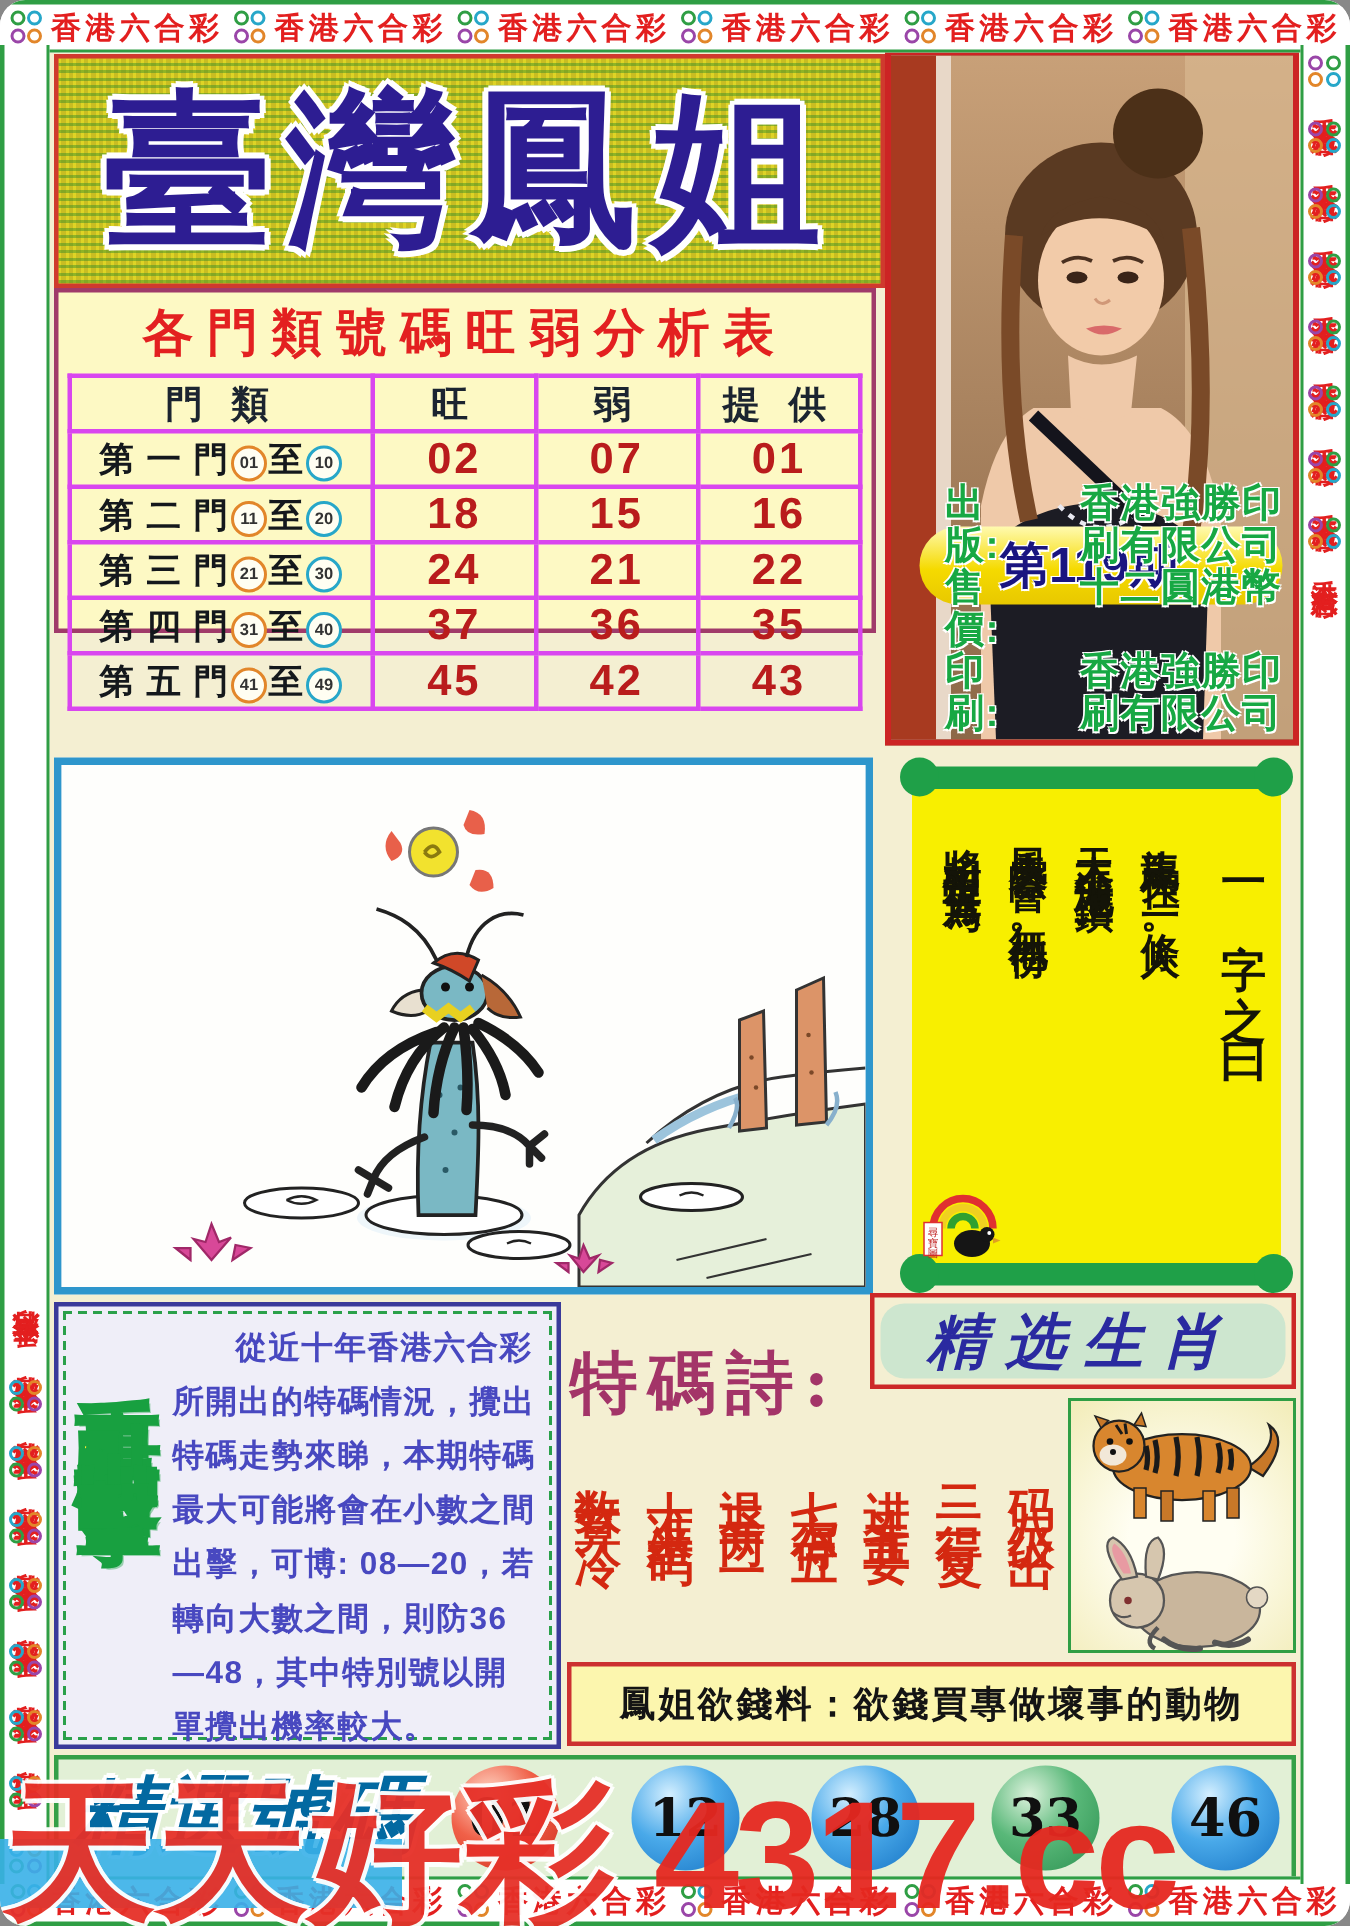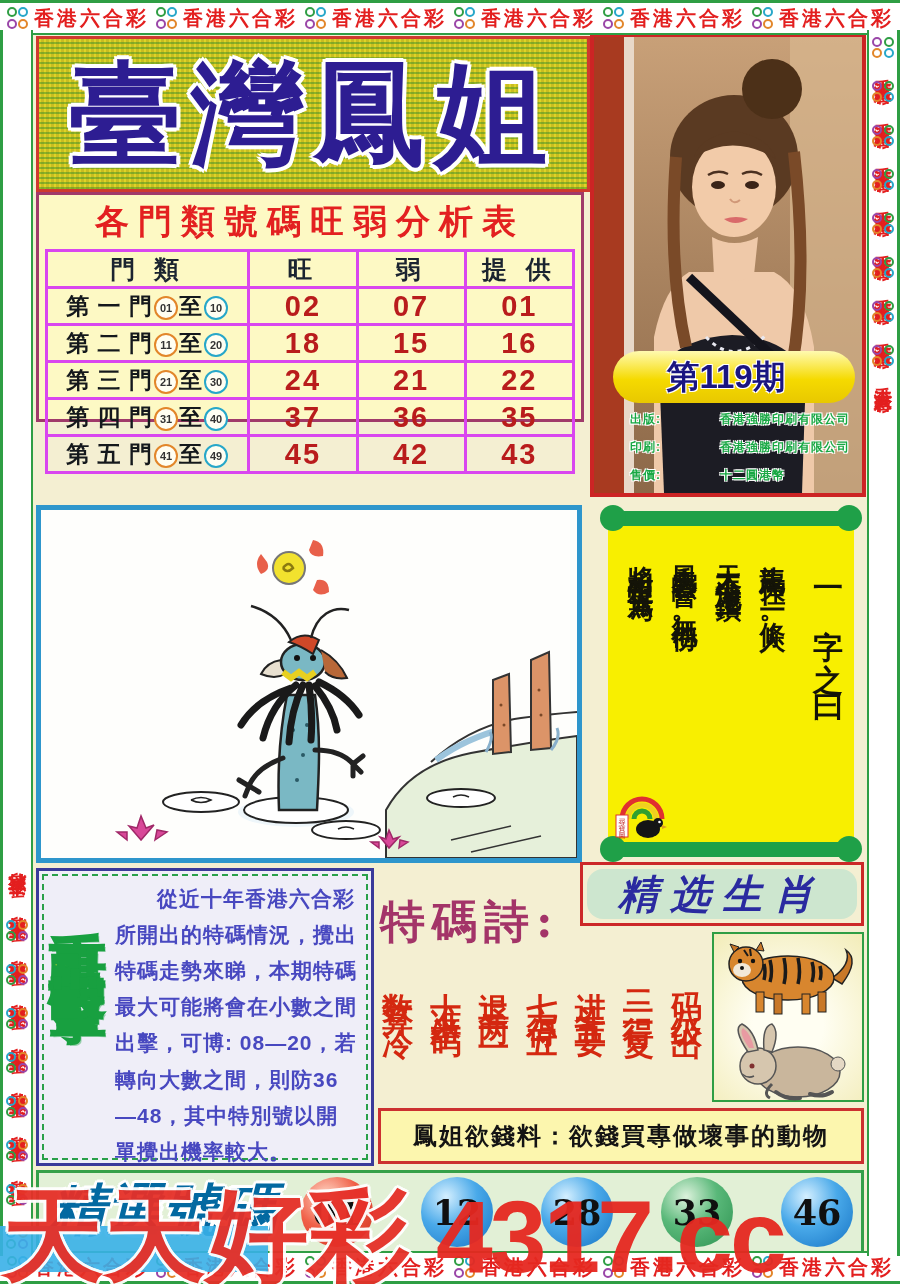--- a/index.html
+++ b/index.html
@@ -1,17 +1,17 @@
 <!DOCTYPE html>
 <html><head>
 <meta charset="utf-8">
 <style>
   html,body{margin:0;padding:0;background:#888;}
   .page{position:relative;width:900px;height:1284px;background:#ffffff;overflow:hidden;
-        font-family:"Liberation Sans",sans-serif;}
+        font-family:"Liberation Sans",sans-serif;border-radius:17px;}
   .cn{font-family:"DejaVu Serif",serif;}
 
   
   .strip{position:absolute;background:#fff;overflow:hidden;white-space:nowrap;z-index:5;}
   .strip .btxt{color:#e31f1f;font-weight:900;font-size:20px;letter-spacing:3px;}
   .hstrip{left:0;width:900px;height:30px;display:flex;align-items:center;justify-content:flex-start;}
   .hstrip.top{top:0;border-top:3px solid #2f9e44;border-bottom:2px solid #2f9e44;}
   .hstrip.bot{bottom:0;border-bottom:3px solid #2f9e44;border-top:2px solid #2f9e44;height:28px;}
   .vstrip{top:30px;bottom:28px;width:28px;}
   .vstrip.left{left:0;border-left:3px solid #2f9e44;border-right:2px solid #2f9e44;}
@@ -60,21 +60,21 @@
     box-sizing:border-box;overflow:hidden;background:#a57a58;}
   .photo svg{position:absolute;inset:0;}
   .issue-pill{position:absolute;left:19px;right:7px;bottom:90px;height:52px;border-radius:26px;
     background:linear-gradient(#fffab0,#f5da00 55%,#e8c800);display:flex;align-items:center;
     justify-content:center;padding-right:16px;box-sizing:border-box;margin-top:44px;}
   .issue-pill span{font-size:33px;font-weight:900;color:#1a1580;
     text-shadow:1px 1px 0 #fff,-1px -1px 0 #fff,1px -1px 0 #fff,-1px 1px 0 #fff;}
   .pub{position:absolute;left:8px;right:4px;bottom:4px;}
   .pub .row{display:flex;line-height:28px;}
   .pub .lab{width:62px;flex:none;}
-  .pub .lab,.pub .val{color:#17a843;font-weight:900;font-size:12px;letter-spacing:1px;
+  .pub .lab,.pub .val{color:#17a843;font-weight:900;font-size:26px;letter-spacing:1px;
     text-shadow:1px 1px 0 #fff,-1px -1px 0 #fff,1px -1px 0 #fff,-1px 1px 0 #fff;padding-left:28px;}
 
   
   .cartoon{position:absolute;left:36px;top:505px;width:546px;height:358px;background:#fdfdfb;
     border:5px solid #2e96cc;box-sizing:border-box;}
 
   
   .scroll{position:absolute;left:598px;top:505px;width:266px;height:358px;}
   .scroll .body{position:absolute;left:10px;right:10px;top:14px;bottom:14px;background:#f8ef00;border-radius:5px;}
   .gbar{position:absolute;left:8px;right:8px;height:15px;background:#1fa048;border-radius:8px;z-index:2;}
@@ -509,26 +509,26 @@
     </svg>
     <div class="issue-pill">
       <span>第119期</span>
     </div>
     <div class="pub">
       <div class="row">
         <span class="lab">出版:</span>
         <span class="val">香港強勝印刷有限公司</span>
       </div>
       <div class="row">
+        <span class="lab">售價:</span>
+        <span class="val">十二圓港幣</span>
+      </div>
+      <div class="row">
         <span class="lab">印刷:</span>
         <span class="val">香港強勝印刷有限公司</span>
-      </div>
-      <div class="row">
-        <span class="lab">售價:</span>
-        <span class="val">十二圓港幣</span>
       </div>
     </div>
   </div>
 
   <div class="cartoon">
     <svg width="536" height="348" viewBox="0 0 536 348">
       <rect width="536" height="348" fill="#fefefc"></rect>
 
       <circle cx="248" cy="58" r="16" fill="#f2e22e" stroke="#777" stroke-width="2"></circle>
       <path d="M242,58 q6,-8 10,0 q-6,6 -10,0" fill="none" stroke="#8a7a10" stroke-width="2.5"></path>

